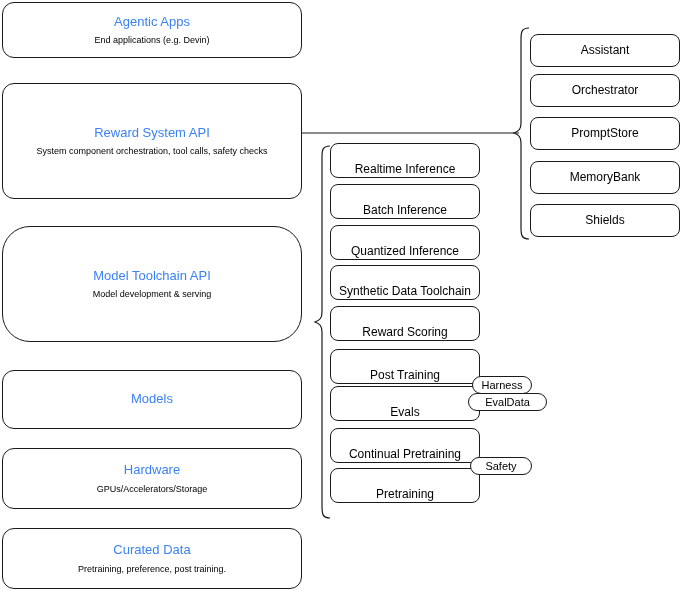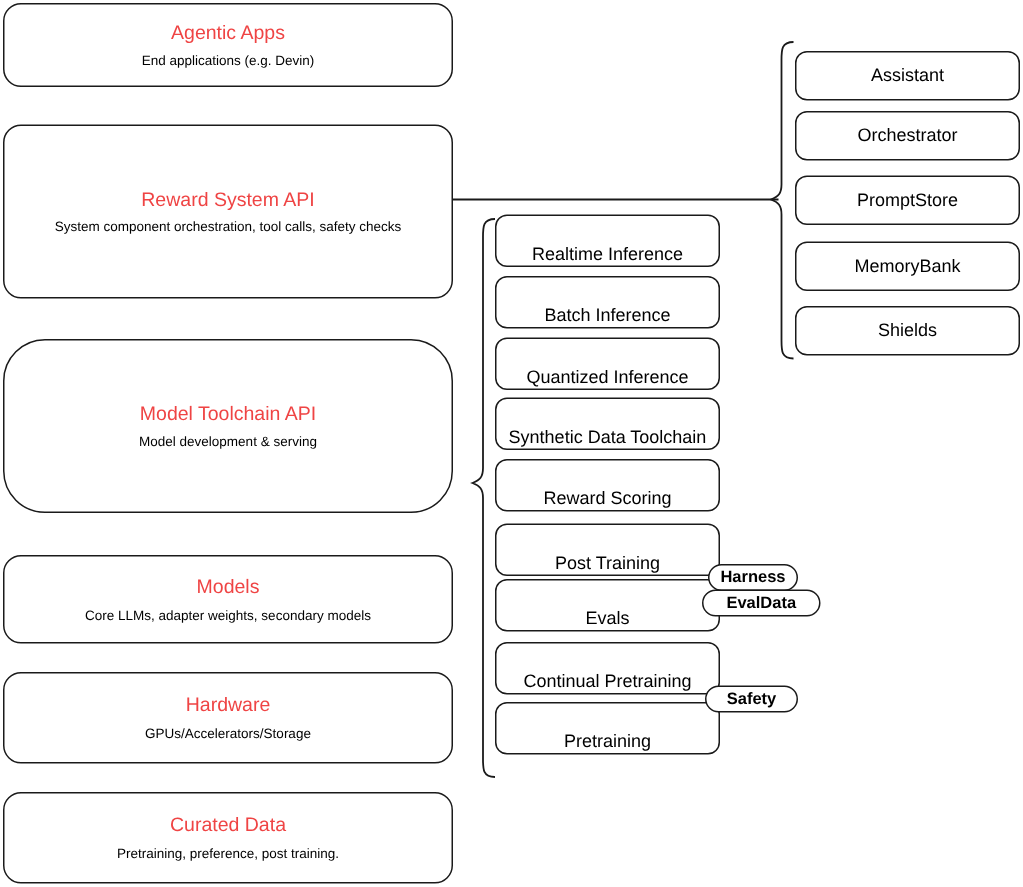--- a/index.html
+++ b/index.html
@@ -34,21 +34,21 @@
     line-height: 1.25;
   }
   
   .layer-box {
     left: 2px;
     width: 300px;
     border-radius: 12px;
   }
   .layer-title {
     font-size: 13px;
-    color: #ef4444;
+    color: #3b82f6;
   }
   .layer-sub {
     font-size: 9px;
     color: #000;
     margin-top: 5px;
   }
   
   .mid-box {
     left: 330px;
     width: 150px;
@@ -71,21 +71,20 @@
     box-sizing: border-box;
     border: 1px solid #1a1a1a;
     background: #ffffff;
     border-radius: 999px;
     display: flex;
     align-items: center;
     justify-content: center;
     font-size: 11px;
     height: 18px;
     z-index: 6;
-    font-weight: bold;
   }
   
   #wires {
     position: absolute;
     left: 0; top: 0;
     width: 682px;
     height: 591px;
     pointer-events: none;
     z-index: 2;
   }
@@ -133,21 +132,20 @@
     <div class="layer-sub">System component orchestration, tool calls, safety checks</div>
   </div>
 
   <div class="node layer-box" style="top:226px; height:116px;border-radius:28px;">
     <div class="layer-title">Model Toolchain API</div>
     <div class="layer-sub">Model development &amp; serving</div>
   </div>
 
   <div class="node layer-box" style="top:370px; height:59px;">
     <div class="layer-title">Models</div>
-    <div class="layer-sub">Core LLMs, adapter weights, secondary models</div>
   </div>
 
   <div class="node layer-box" style="top:448px; height:61px;">
     <div class="layer-title">Hardware</div>
     <div class="layer-sub">GPUs/Accelerators/Storage</div>
   </div>
 
   <div class="node layer-box" style="top:528px; height:61px;">
     <div class="layer-title">Curated Data</div>
     <div class="layer-sub">Pretraining, preference, post training.</div>

